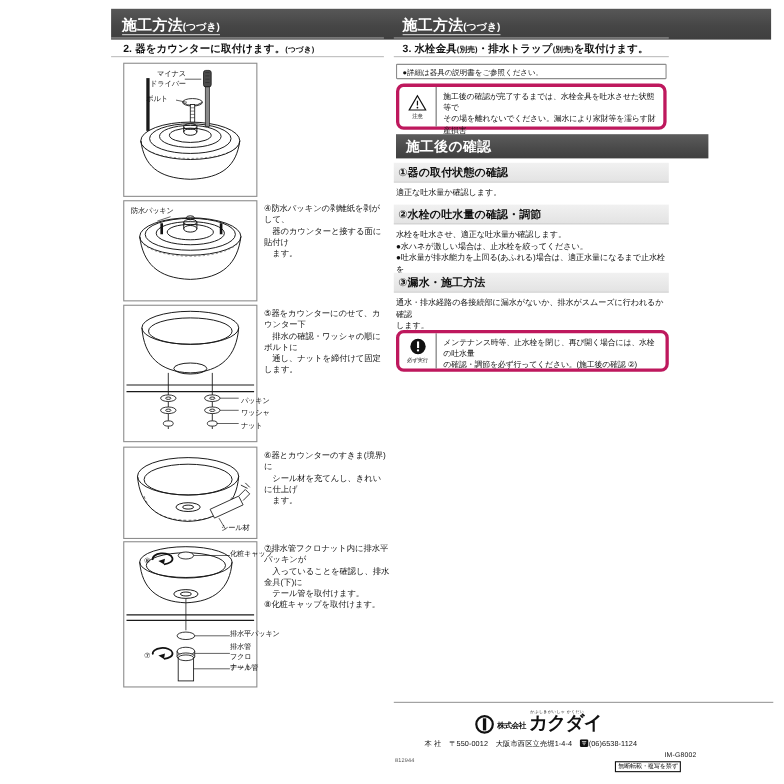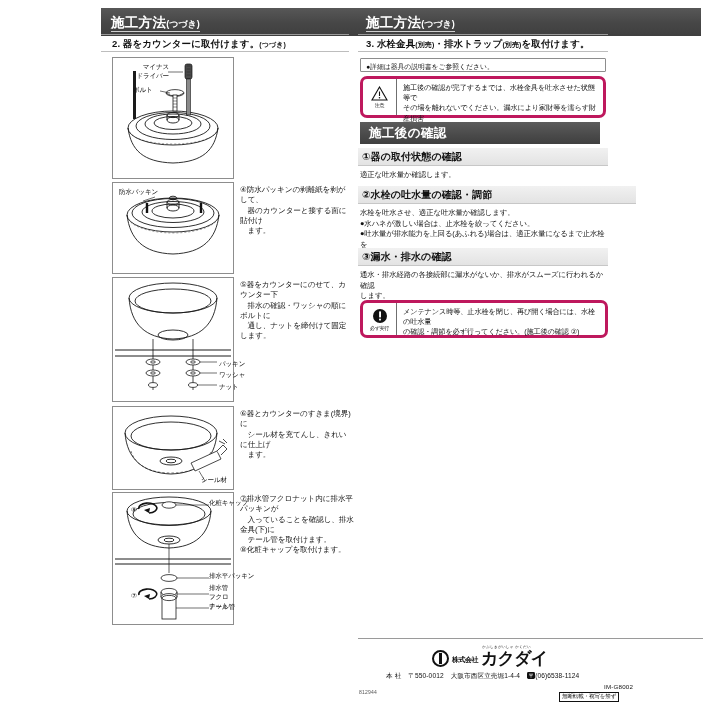--- a/index.html
+++ b/index.html
@@ -440,39 +440,39 @@
         <path d="M8.5 5.5 L8.5 10" stroke="#111" stroke-width="1.1"></path>
         <circle cx="8.5" cy="11.8" r="0.8" fill="#111"></circle>
       </svg>
       <div class="cap">注意</div>
     </div>
     <div class="caution-text">施工後の確認が完了するまでは、水栓金具を吐水させた状態等で
 その場を離れないでください。漏水により家財等を濡らす財産損害
 発生の恐れがあります。</div>
   </div>
 
-  <div class="section-bar" style="left:360px; top:122px; width:240px; height:22px;">
+  <div class="section-bar" style="left:360px; top:122px; width:284px; height:22px;">
     <span>施工後の確認</span>
   </div>
 
   <div class="sub-bar" style="left:358px; top:148px; width:250px; height:18px;">
     <span>①器の取付状態の確認</span>
   </div>
   <div class="body-text" style="left:360px; top:170px; width:246px;">適正な吐水量か確認します。</div>
 
-  <div class="sub-bar" style="left:358px; top:186px; width:278px; height:18px;">
+  <div class="sub-bar" style="left:358px; top:186px; width:250px; height:18px;">
     <span>②水栓の吐水量の確認・調節</span>
   </div>
   <div class="body-text" style="left:360px; top:208px; width:250px;">水栓を吐水させ、適正な吐水量か確認します。
 ●水ハネが激しい場合は、止水栓を絞ってください。
 ●吐水量が排水能力を上回る(あふれる)場合は、適正水量になるまで止水栓を
 　調節してください。</div>
 
   <div class="sub-bar" style="left:358px; top:248px; width:250px; height:18px;">
-    <span>③漏水・排水の確認</span>
+    <span>③漏水・施工方法</span>
   </div>
   <div class="body-text" style="left:360px; top:270px; width:250px;">通水・排水経路の各接続部に漏水がないか、排水がスムーズに行われるか確認
 します。
 ●詳細は、各器具の説明書をご参照ください。</div>
 
   <div class="caution-box" style="left:360px; top:300px; width:248px; height:38px;">
     <div class="caution-icon">
       <svg width="16" height="16" viewBox="0 0 16 16">
         <circle cx="8" cy="8" r="7" fill="#111"></circle>
         <rect x="7.1" y="3.4" width="1.9" height="6" fill="#fff"></rect>

